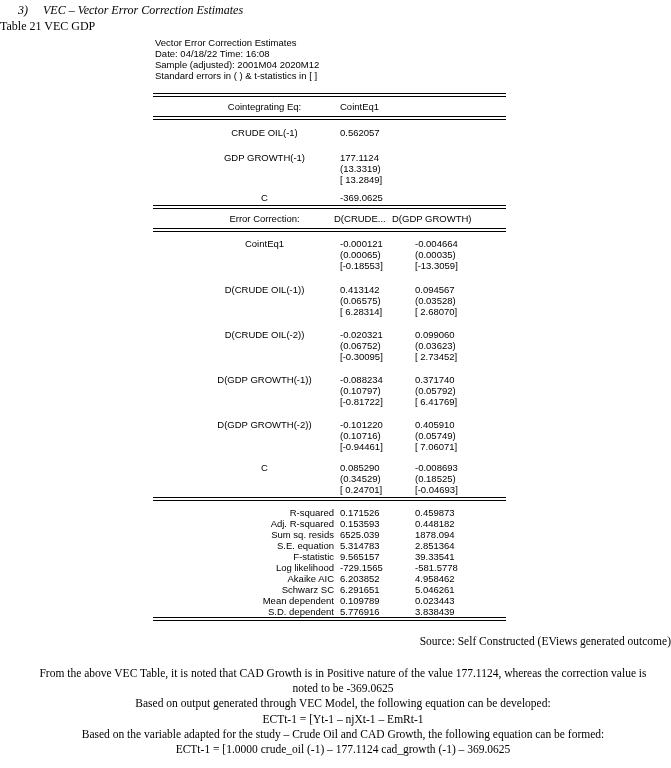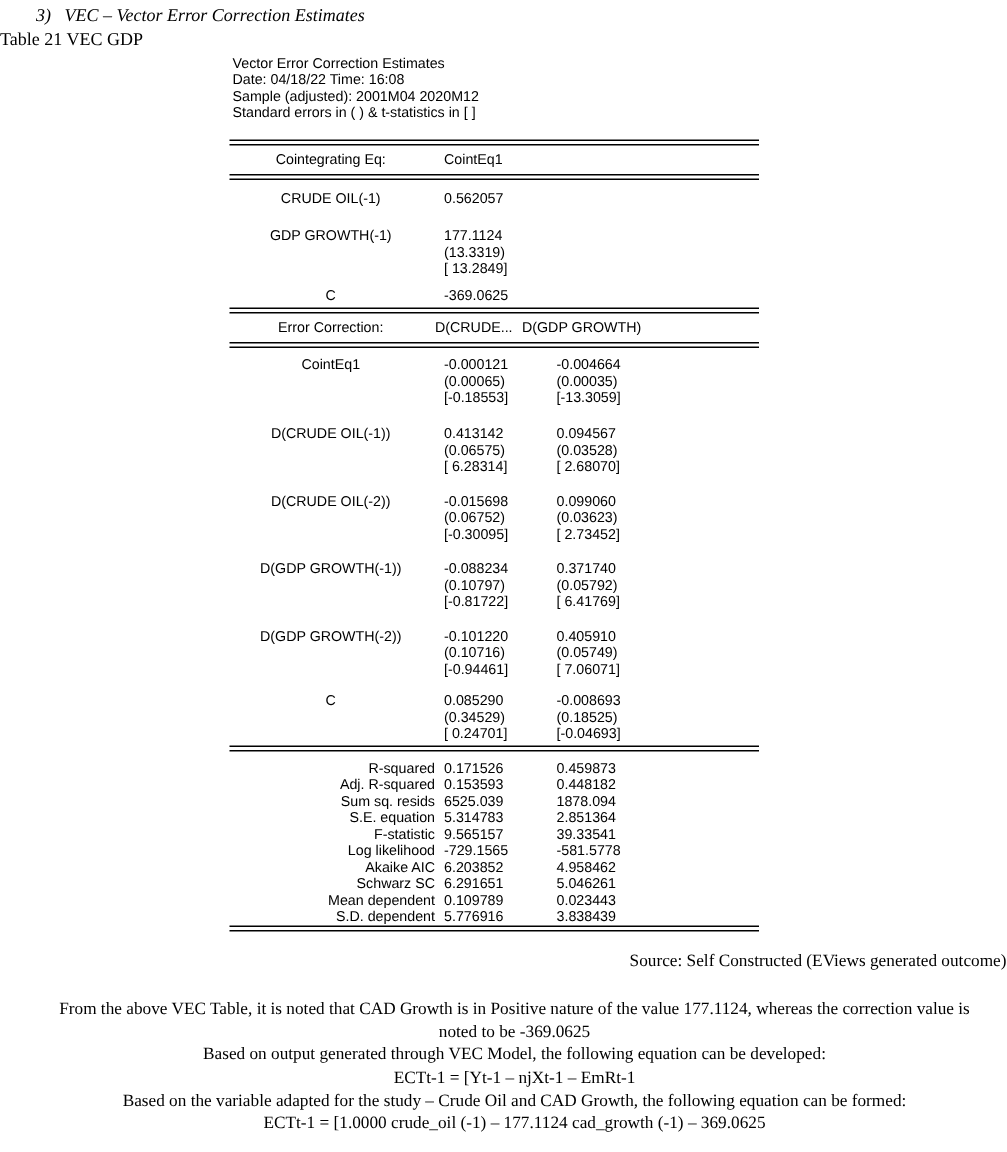--- a/index.html
+++ b/index.html
@@ -4,40 +4,40 @@
   <style>
     html, body { margin: 0; padding: 0; background: #ffffff; }
     body {
       width: 671px; height: 768px; position: relative; overflow: hidden;
       color: #000;
     }
     .serif { font-family: "Liberation Serif", "DejaVu Serif", serif; }
     .sans { font-family: "Liberation Sans", "DejaVu Sans", sans-serif; }
 
     #heading {
-      position: absolute; left: 0; top: 3px; font-size: 12px; font-style: italic; text-align: center;
+      position: absolute; left: 0; top: 3px; font-size: 12px; font-style: italic;
     }
     #heading .num { display: inline-block; width: 22px; padding-left: 18px; }
 
     #table-title {
       position: absolute; left: 0; width: 671px; top: 19px; text-align: left;
       font-size: 12px;
     }
 
     #header-block {
       position: absolute; left: 155px; top: 37px; font-size: 9.5px; line-height: 11px;
     }
 
     .dbl {
       position: absolute; left: 153px; width: 353px; height: 2px;
       border-top: 1px solid #000; border-bottom: 1px solid #000;
     }
 
     .tbl { position: absolute; left: 153px; width: 353px; font-size: 9.5px; }
-    .row { position: relative; height: 11px; line-height: 11px; }
+    .row { position: relative; height: 11px; line-height: 11px; margin-left: 44px; }
     .lbl { position: absolute; left: 0; width: 135px; text-align: center; }
     .lbl.left { text-align: right; left: 2px; }
     .c1 { position: absolute; left: 143px; }
     .c2 { position: absolute; left: 218px; }
 
     #source {
       position: absolute; left: 0; width: 671px; top: 635px; text-align: right;
       font-size: 11.5px;
     }
     #para {
@@ -137,21 +137,21 @@
       <span class="c2">(0.03528)</span>
     </div>
   <div class="row">
       <span class="c1">[ 6.28314]</span>
       <span class="c2">[ 2.68070]</span>
     </div>
 </div>
 <div class="tbl sans" style="top:329px">
   <div class="row">
       <span class="lbl">D(CRUDE  OIL(-2))</span>
-      <span class="c1">-0.015698</span>
+      <span class="c1">-0.020321</span>
       <span class="c2">0.099060</span>
     </div>
   <div class="row">
       <span class="c1">(0.06752)</span>
       <span class="c2">(0.03623)</span>
     </div>
   <div class="row">
       <span class="c1">[-0.30095]</span>
       <span class="c2">[ 2.73452]</span>
     </div>

